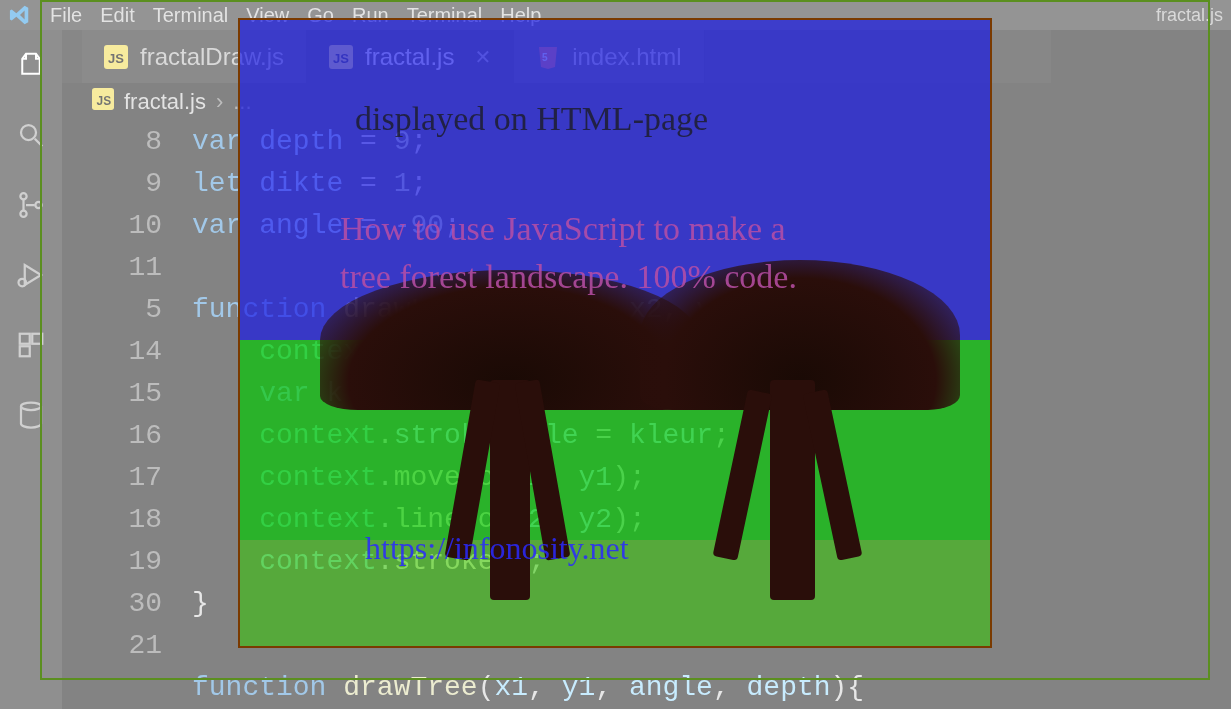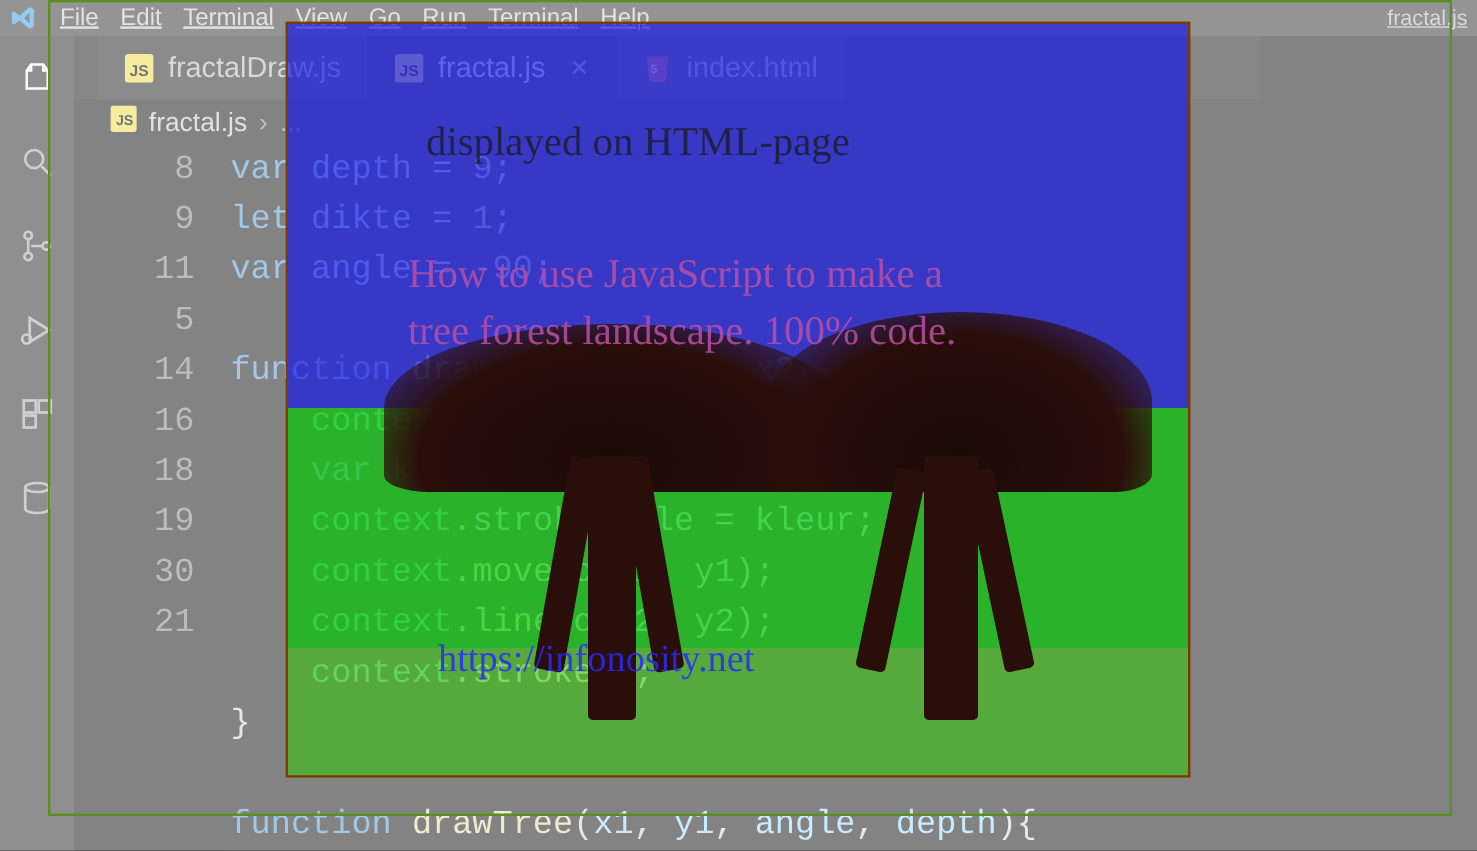--- a/index.html
+++ b/index.html
@@ -20,21 +20,20 @@
 }
 .menubar {
   height: 30px;
   background: #3c3c3c;
   display: flex;
   align-items: center;
   padding: 0 8px;
   color: #ccc;
   font-size: 20px;
   gap: 18px;
-  text-decoration: underline;
 }
 .vs-logo {
   width: 24px; height: 24px;
   display: flex; align-items: center; justify-content: center;
 }
 .menubar .menu-item { cursor: pointer; }
 .menubar .spacer { flex: 1; }
 .menubar .context-file { color: #bbb; font-size: 18px; }
 
 .main {
@@ -323,24 +322,27 @@
           </svg>
       </span>
       <span>fractal.js</span>
       <span class="chev">›</span>
       <span class="dots">...</span>
     </div>
     <div class="code-area">
       <div class="gutter" id="gutter">
           <div>8</div>
           <div>9</div>
+          <div>10</div>
           <div>11</div>
           <div>5</div>
           <div>14</div>
+          <div>15</div>
           <div>16</div>
+          <div>17</div>
           <div>18</div>
           <div>19</div>
           <div>30</div>
           <div>21</div>
         </div>
       <div class="codelines" id="codelines"><div><span class="tok-kw">var</span><span class="tok-op"> </span><span class="tok-var">depth</span><span class="tok-op"> = </span><span class="tok-num">9</span><span class="tok-op">;</span></div><div><span class="tok-kw">let</span><span class="tok-op"> </span><span class="tok-var">dikte</span><span class="tok-op"> = </span><span class="tok-num">1</span><span class="tok-op">;</span></div><div><span class="tok-kw">var</span><span class="tok-op"> </span><span class="tok-var">angle</span><span class="tok-op"> = -</span><span class="tok-num">90</span><span class="tok-op">;</span></div><div>&nbsp;</div><div><span class="tok-kw">function</span><span class="tok-op"> </span><span class="tok-fn">drawLine</span><span class="tok-op">(</span><span class="tok-var">x1</span><span class="tok-op">, </span><span class="tok-var">y1</span><span class="tok-op">, </span><span class="tok-var">x2</span><span class="tok-op">, </span><span class="tok-var">y2</span><span class="tok-op">){</span></div><div><span class="tok-op">    </span><span class="tok-context">context</span><span class="tok-op">.</span><span class="tok-prop">lineWidth</span><span class="tok-op"> = </span><span class="tok-var">dikte</span><span class="tok-op">*</span><span class="tok-num">3</span><span class="tok-op">;</span></div><div><span class="tok-op">    </span><span class="tok-kw">var</span><span class="tok-op"> </span><span class="tok-var">kleur</span><span class="tok-op">=</span><span class="tok-str">"#3"</span><span class="tok-op">+(</span><span class="tok-var">dikte</span><span class="tok-op">)+</span><span class="tok-str">"2"</span></div><div><span class="tok-op">    </span><span class="tok-context">context</span><span class="tok-op">.</span><span class="tok-prop">strokeStyle</span><span class="tok-op"> = </span><span class="tok-var">kleur</span><span class="tok-op">;</span></div><div><span class="tok-op">    </span><span class="tok-context">context</span><span class="tok-op">.</span><span class="tok-fn">moveTo</span><span class="tok-op">(</span><span class="tok-var">x1</span><span class="tok-op">, </span><span class="tok-var">y1</span><span class="tok-op">);</span></div><div><span class="tok-op">    </span><span class="tok-context">context</span><span class="tok-op">.</span><span class="tok-fn">lineTo</span><span class="tok-op">(</span><span class="tok-var">x2</span><span class="tok-op">, </span><span class="tok-var">y2</span><span class="tok-op">);</span></div><div><span class="tok-op">    </span><span class="tok-context">context</span><span class="tok-op">.</span><span class="tok-fn">stroke</span><span class="tok-op">();</span></div><div><span class="tok-op">}</span></div><div>&nbsp;</div><div><span class="tok-kw">function</span><span class="tok-op"> </span><span class="tok-fn">drawTree</span><span class="tok-op">(</span><span class="tok-var">x1</span><span class="tok-op">, </span><span class="tok-var">y1</span><span class="tok-op">, </span><span class="tok-var">angle</span><span class="tok-op">, </span><span class="tok-var">depth</span><span class="tok-op">){</span></div></div>
     </div>
   </div>
 
   <div class="right-strip"></div>

